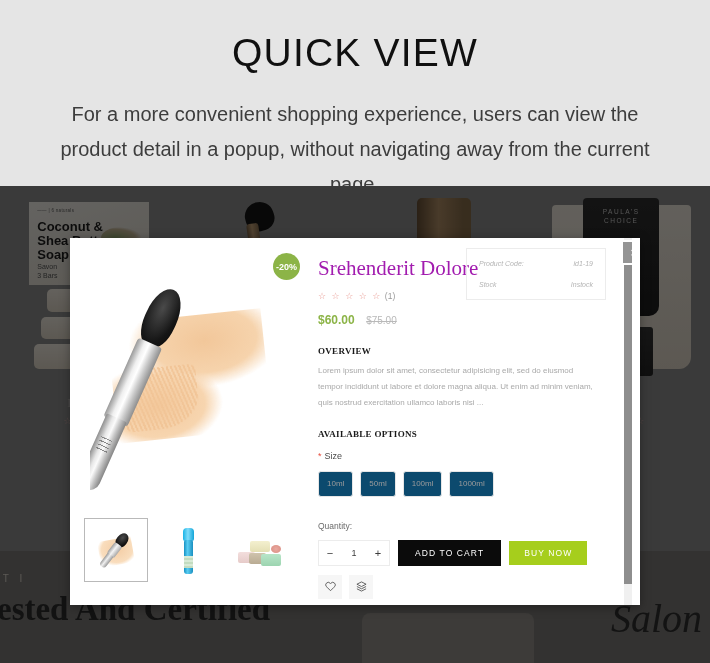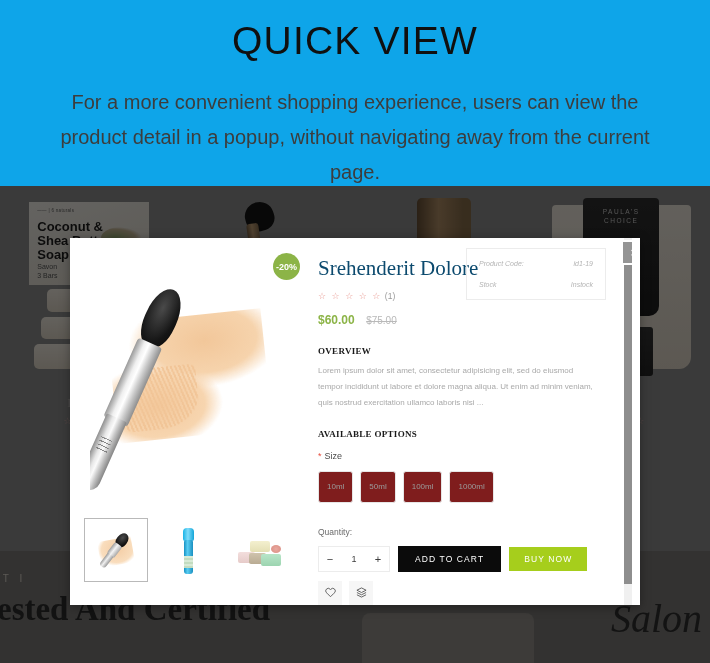--- a/index.html
+++ b/index.html
@@ -19,24 +19,24 @@
     overflow: hidden;
     background: #f7f7f7;
   }
 
   
   .hero {
     position: absolute;
     left: 0; top: 0;
     width: 710px;
     height: 186px;
-    background: #0ea5e9;
+    background: #e5e5e5;
     text-align: center;
     box-sizing: border-box;
-    padding-top: 20px;
+    padding-top: 32px;
   }
   .hero-title {
     font-family: "Liberation Sans", sans-serif;
     font-size: 39px;
     letter-spacing: 1.2px;
     font-weight: 400;
     color: #101010;
     line-height: 1.1;
     margin: 0 0 22px 0;
   }
@@ -421,21 +421,21 @@
     position: absolute;
     left: 240px; top: 0;
     width: 318px;
     height: 367px;
     padding: 18px 18px 0 8px;
     box-sizing: border-box;
   }
   .p-title {
     font-family: "Liberation Serif", serif;
     font-size: 21px;
-    color: #0c4a6e;
+    color: #a21caf;
     line-height: 1.18;
     margin: 0;
     max-width: 175px;
     font-weight: 400;
   }
   .info-box {
     position: absolute;
     right: 22px; top: 10px;
     width: 140px;
     border: 1px solid #ececec;
@@ -496,32 +496,32 @@
   }
   .req-label .star { color: #e74c3c; margin-right: 3px; }
 
   .size-opts {
     display: flex;
     gap: 7px;
     margin-top: 10px;
   }
   .size-opt {
     min-width: 34px;
-    height: 32px;
+    height: 26px;
     border: 1px solid #e6e6e6;
     border-radius: 3px;
     font-size: 8px;
     color: #9b9b9b;
     display: flex;
     align-items: center;
     justify-content: center;
     padding: 0 8px;
     box-sizing: border-box;
     cursor: pointer;
-    background: #7f1d1d;
+    background: #0c4a6e;
   }
 
   .qty-label {
     font-size: 8.5px;
     color: #6b6b6b;
     margin-top: 24px;
   }
   .buy-row {
     display: flex;
     align-items: center;

